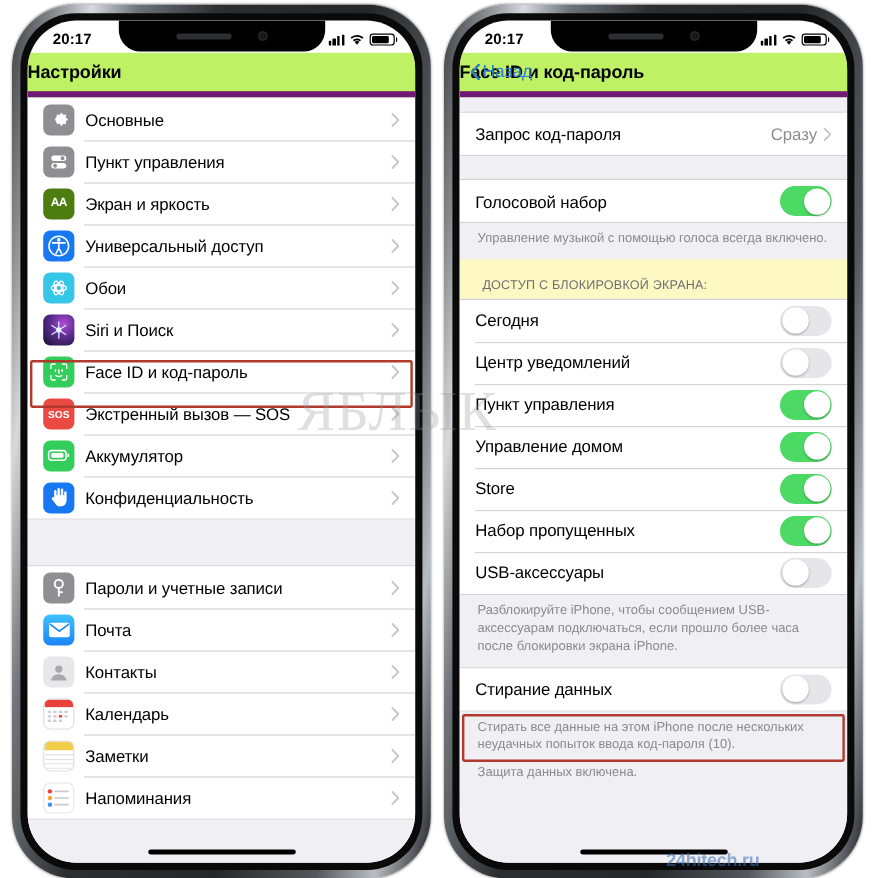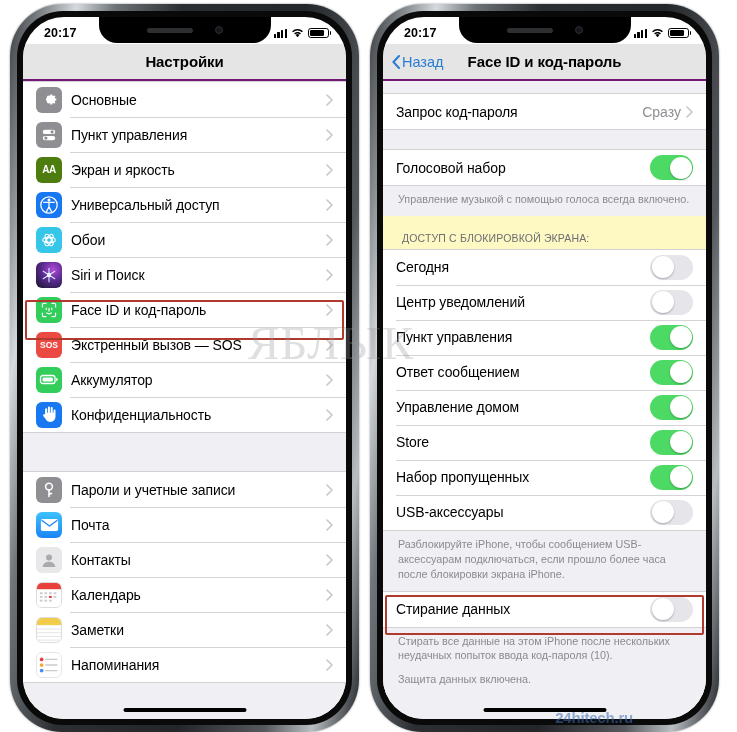--- a/index.html
+++ b/index.html
@@ -82,23 +82,23 @@
   }
   .batt::after {
     content:""; position:absolute; right:-3.3px; top:50%; transform:translateY(-50%);
     width:1.8px; height:4px; background:#000; border-radius:0 1px 1px 0;
   }
   .batt span { display:block; height:100%; background:#000; border-radius:1.2px; width: 86%; }
 
   
   .navbar {
     position: absolute; top: 27px; left: 0; right: 0; height: 37px;
-    background: #e5e5e5;
-    border-bottom: 2px solid #701a75;
-    display: flex; align-items: center; justify-content: center;
+    background: #bef264;
+    border-bottom: 5px solid #701a75;
+    display: flex; align-items: center; justify-content: flex-start;
     z-index: 20;
   }
   .nav-title { font-size: 15px; font-weight: bold; color: #000; letter-spacing: -.1px;}
   .nav-back {
     position: absolute; left: 9px; top: 50%; transform: translateY(-50%);
     display: flex; align-items: center; gap: 2px;
     color: #2b7cd3; font-size: 14.5px;
   }
   .nav-back .chev {
     width: 8px; height: 14px;
@@ -616,26 +616,20 @@
                 </div>
             </div>
 
             <div class="row plain">
               <div class="row-label">Пункт управления</div>
               <div class="toggle on">
                   <div class="knob"></div>
                 </div>
             </div>
 
-            <div class="row plain">
-              <div class="row-label">Ответ сообщением</div>
-              <div class="toggle on">
-                  <div class="knob"></div>
-                </div>
-            </div>
 
             <div class="row plain">
               <div class="row-label">Управление домом</div>
               <div class="toggle on">
                   <div class="knob"></div>
                 </div>
             </div>
 
             <div class="row plain">
               <div class="row-label">Store</div>

